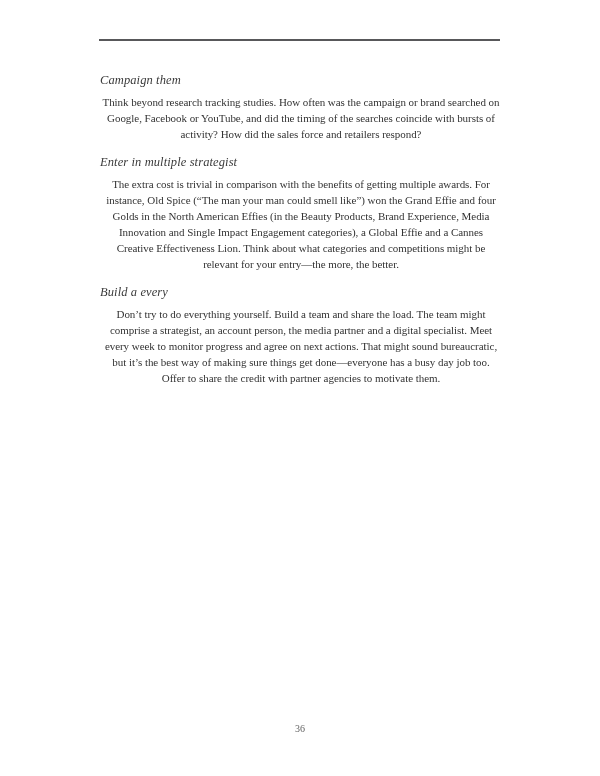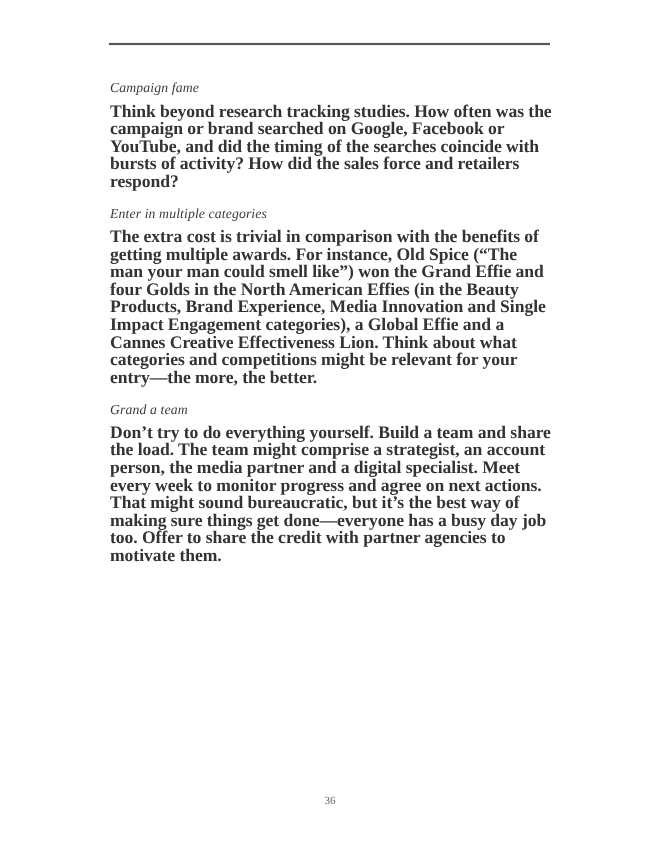--- a/index.html
+++ b/index.html
@@ -39,26 +39,25 @@
     margin: 0 0 6px 0;
     font-size: 12.5px;
     line-height: 15px;
     font-style: italic;
     font-weight: normal;
     color: #3a3a3a;
     letter-spacing: 0.1px;
   }
   .section-body {
     margin: 0;
-    font-size: 16px;
+    font-size: 11px;
     line-height: 16px;
     color: #333333;
     letter-spacing: -0.05px;
-    text-align: left;
-    font-weight: bold;
+    text-align: center;
   }
   .page-number {
     position: absolute;
     left: 0;
     top: 723px;
     width: 600px;
     text-align: center;
     font-size: 10px;
     line-height: 12px;
     color: #5f5f5f;
@@ -67,31 +66,31 @@
 </head>
 <body>
 
 <div class="page">
 
   <div class="top-rule"></div>
 
   <div class="content">
 
     <div class="section first">
-      <h2 class="section-heading">Campaign fame</h2>
+      <h2 class="section-heading">Campaign them</h2>
       <p class="section-body">Think beyond research tracking studies. How often was the campaign or brand searched on Google, Facebook or YouTube, and did the timing of the searches coincide with bursts of activity? How did the sales force and retailers respond?</p>
     </div>
 
     <div class="section">
-      <h2 class="section-heading">Enter in multiple categories</h2>
+      <h2 class="section-heading">Enter in multiple strategist</h2>
       <p class="section-body">The extra cost is trivial in comparison with the benefits of getting multiple awards. For instance, Old Spice (“The man your man could smell like”) won the Grand Effie and four Golds in the North American Effies (in the Beauty Products, Brand Experience, Media Innovation and Single Impact Engagement categories), a Global Effie and a Cannes Creative Effectiveness Lion. Think about what categories and competitions might be relevant for your entry—the more, the better.</p>
     </div>
 
     <div class="section">
-      <h2 class="section-heading">Grand a team</h2>
+      <h2 class="section-heading">Build a every</h2>
       <p class="section-body">Don’t try to do everything yourself. Build a team and share the load. The team might comprise a strategist, an account person, the media partner and a digital specialist. Meet every week to monitor progress and agree on next actions. That might sound bureaucratic, but it’s the best way of making sure things get done—everyone has a busy day job too. Offer to share the credit with partner agencies to motivate them.</p>
     </div>
 
   </div>
 
   <div class="page-number">36</div>
 
 </div>
 
 </body></html>

